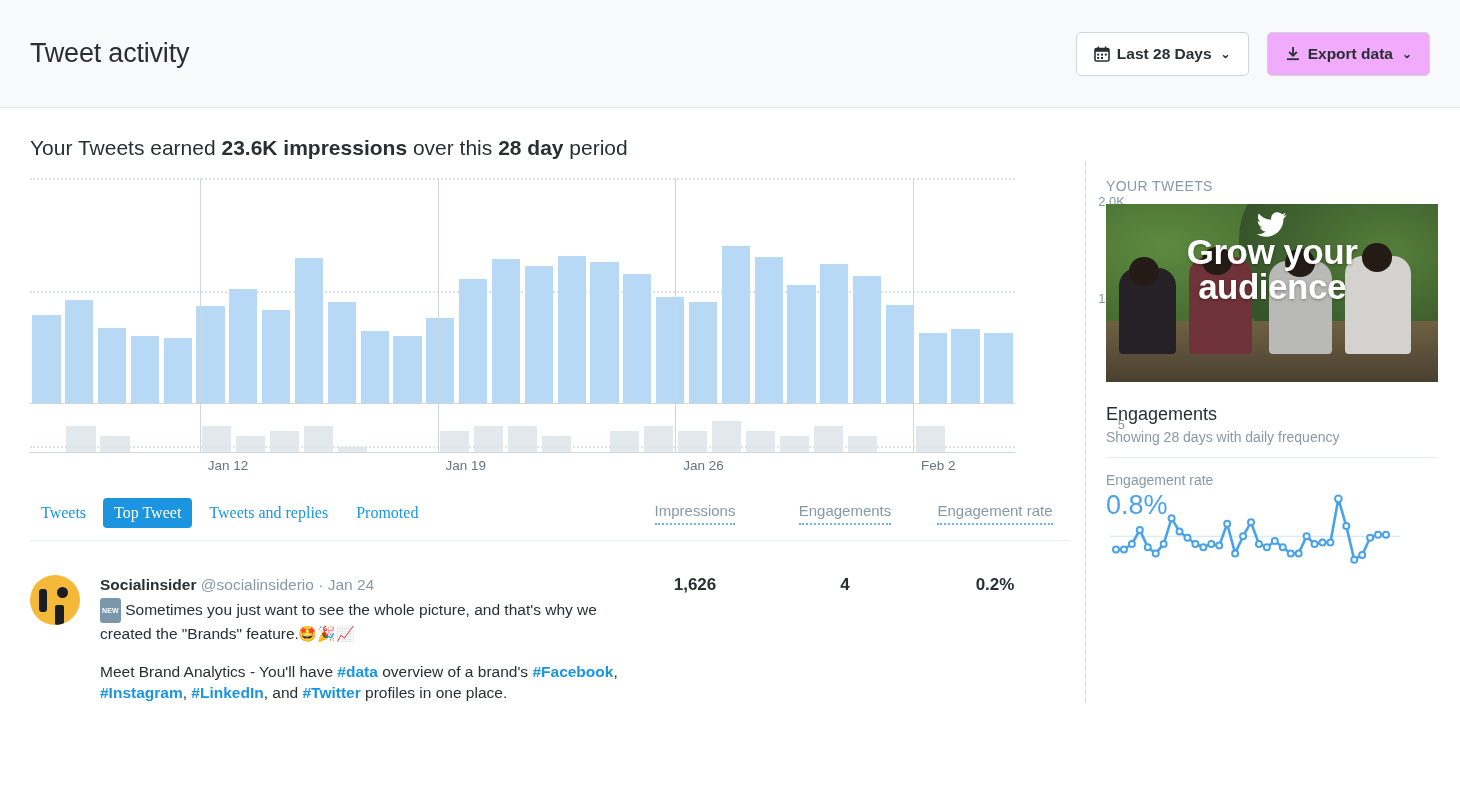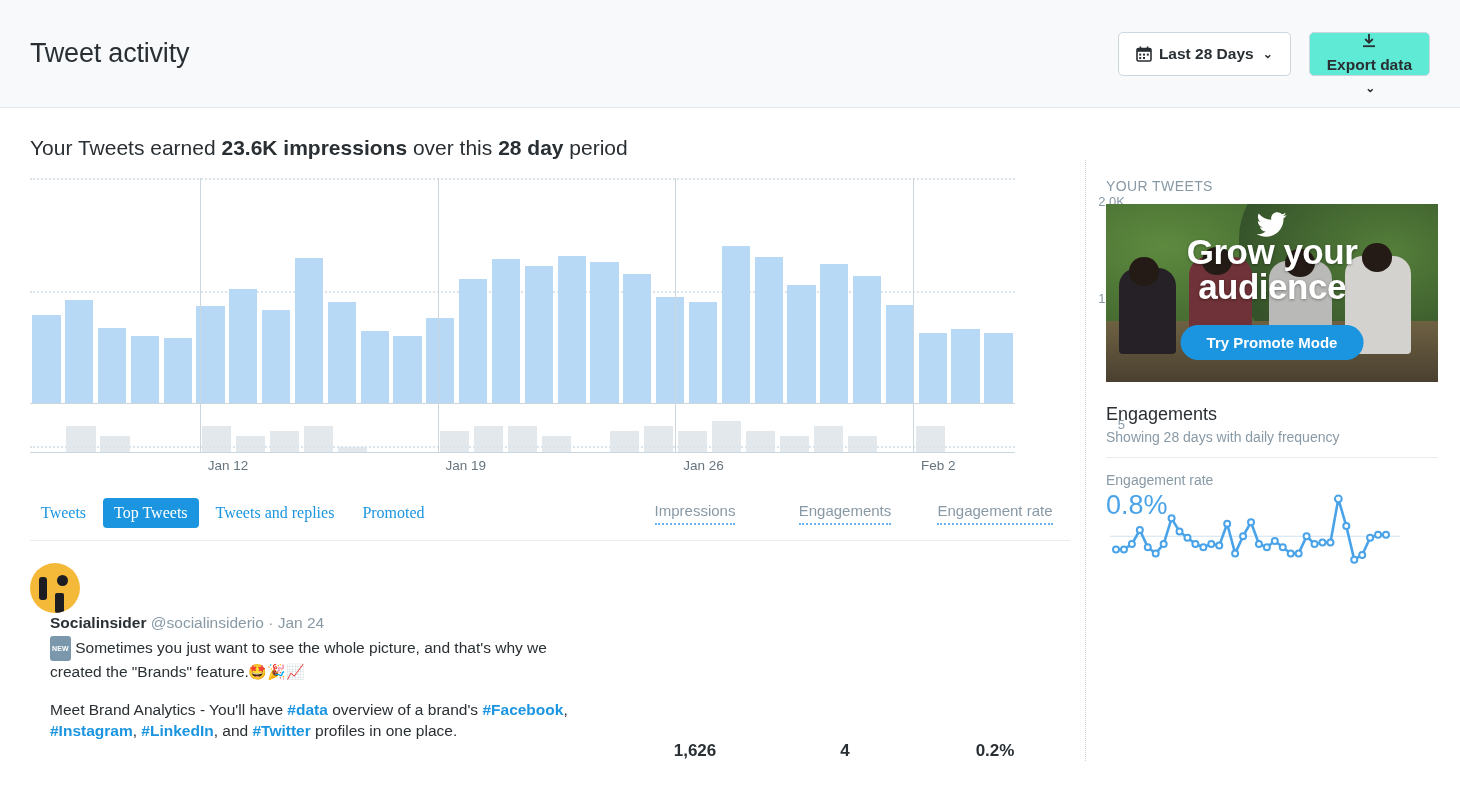--- a/index.html
+++ b/index.html
@@ -25,21 +25,21 @@
   .page-title { font-size: 27px; font-weight: 400; color: #292f33; letter-spacing: -0.2px; }
   .header-actions { display: flex; gap: 18px; align-items: center; }
   .hbtn {
     display: inline-flex; align-items: center; gap: 7px;
     height: 44px; padding: 0 17px;
     border: 1px solid #ccd6dd; border-radius: 5px;
     font-size: 15.5px; font-weight: bold; color: #292f33;
     cursor: pointer; white-space: nowrap;
   }
   .hbtn.white { background: #fff; }
-  .hbtn.grey { background: #5eead4; flex-direction: column; }
+  .hbtn.grey { background: #f0abfc; }
   .hbtn svg { display: block; }
   .caret { font-size: 12px; font-weight: bold; margin-left: 2px; }
 
   
   .headline {
     padding: 28px 30px 0 30px;
     font-size: 21px; font-weight: 400; color: #292f33;
   }
   .headline b { font-weight: bold; }
 
@@ -90,21 +90,21 @@
   }
   .tab.active { background: #1b95e0; color: #fff; font-weight: 400; }
   .cols { margin-left: auto; display: flex; }
   .col-h {
     width: 150px; text-align: center; font-size: 15px; color: #8899a6;
     cursor: pointer;
   }
   .col-h span { border-bottom: 2px dotted #6ab3ee; padding-bottom: 4px; display: inline-block; }
 
   
-  .tweet-row { margin: 22px 0 0 30px; width: 1040px; display: flex; flex-direction: column; }
+  .tweet-row { margin: 34px 0 0 30px; width: 1040px; display: flex; }
   .avatar {
     width: 50px; height: 50px; border-radius: 50%;
     background: #f5b93a; flex: 0 0 50px; position: relative; overflow: hidden;
   }
   .av-eye-l { position: absolute; left: 9px; top: 14px; width: 8px; height: 23px; background: #1c1c23; border-radius: 3px; }
   .av-eye-r { position: absolute; left: 27px; top: 12px; width: 11px; height: 11px; background: #1c1c23; border-radius: 50%; }
   .av-mouth { position: absolute; left: 25px; top: 30px; width: 9px; height: 20px; background: #1c1c23; border-radius: 2px; }
   .tweet-body { margin-left: 20px; width: 530px; }
   .tw-head { font-size: 15.5px; line-height: 20px; margin-bottom: 3px; }
   .tw-name { font-weight: bold; color: #292f33; }
@@ -428,21 +428,21 @@
             <div class="xtick" style="left: 891.103px;">Feb 2</div>
           </div>
         <div class="ytick" style="top:16px">2.0K</div>
         <div class="ytick" style="top:113px">1.0K</div>
         <div class="ytick" style="top:239px">5</div>
       </div>
 
       <div class="tabs-row">
         <div class="tabs" id="tabs">
             <div class="tab">Tweets</div>
-            <div class="tab active">Top Tweets</div>
+            <div class="tab active">Top Tweet</div>
             <div class="tab">Tweets and replies</div>
             <div class="tab">Promoted</div>
           </div>
         <div class="cols">
           <div class="col-h"><span>Impressions</span></div>
           <div class="col-h"><span>Engagements</span></div>
           <div class="col-h"><span>Engagement rate</span></div>
         </div>
       </div>
 
@@ -494,21 +494,20 @@
 
         <span class="promo-bird">
           <svg width="30" height="25" viewBox="0 0 24 20">
             <path fill="#ffffff" d="M23.6 2.4c-.9.4-1.8.7-2.8.8 1-.6 1.8-1.6 2.1-2.7-.9.6-2 1-3.1 1.2C18.9.8 17.6.2 16.2.2c-2.7 0-4.9 2.2-4.9 4.9 0 .4 0 .8.1 1.1C7.3 6 3.8 4.1 1.4 1.2c-.4.7-.7 1.6-.7 2.5 0 1.7.9 3.2 2.2 4.1-.8 0-1.6-.2-2.2-.6v.1c0 2.4 1.7 4.4 3.9 4.8-.4.1-.8.2-1.3.2-.3 0-.6 0-.9-.1.6 2 2.4 3.4 4.6 3.4-1.7 1.3-3.8 2.1-6.1 2.1-.4 0-.8 0-1.2-.1 2.2 1.4 4.8 2.2 7.5 2.2 9.1 0 14-7.5 14-14v-.6c1-.7 1.8-1.6 2.4-2.6z"></path>
           </svg>
         </span>
         <div class="promo-title">
           <div>Grow your</div>
           <div>audience</div>
         </div>
-        <div class="promo-btn">Try Promote Mode</div>
       </div>
 
       <div class="eng-section">
         <div class="eng-title">Engagements</div>
         <div class="eng-sub">Showing 28 days with daily frequency</div>
         <div class="eng-rule"></div>
         <div class="eng-label">Engagement rate</div>
         <div class="eng-value">0.8%</div>
 
         <div class="spark-wrap">

